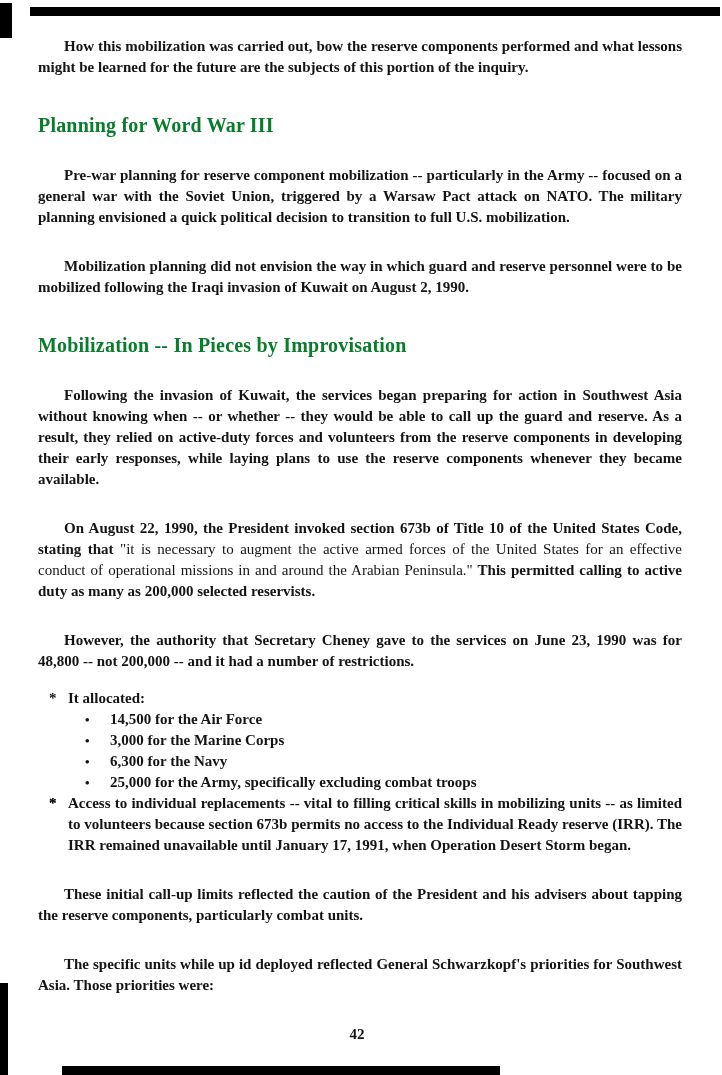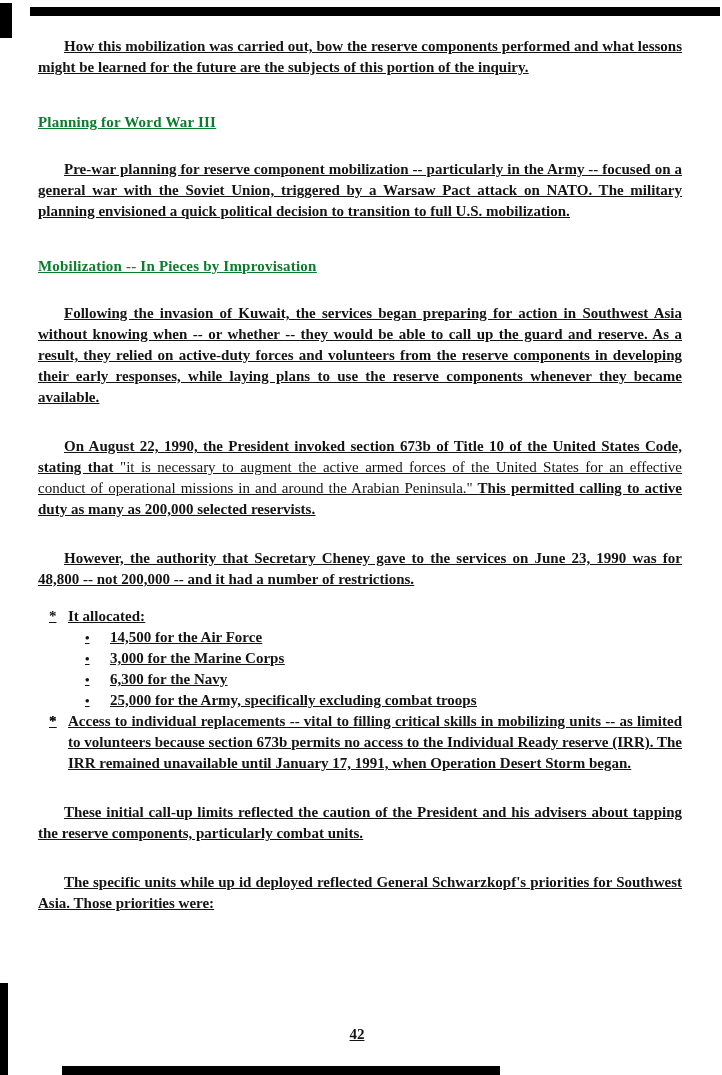--- a/index.html
+++ b/index.html
@@ -1,15 +1,15 @@
 <!DOCTYPE html>
 <html><head>
 <meta charset="utf-8">
 <style>
-  * { margin: 0; padding: 0; box-sizing: border-box; text-decoration: underline; }
+  * { margin: 0; padding: 0; box-sizing: border-box; }
   html, body { background: #ffffff; }
   .page {
     position: relative;
     width: 722px;
     height: 1075px;
     background: #ffffff;
     font-family: "Liberation Serif", serif;
     color: #141414;
     overflow: hidden;
   }
@@ -28,21 +28,21 @@
   p.body {
     font-size: 15px;
     font-weight: bold;
     line-height: 21px;
     text-align: justify;
     text-indent: 26px;
     margin-top: 28px;
   }
   p.body.first { margin-top: 0; }
   h2.green-head {
-    font-size: 15px;
+    font-size: 20px;
     font-weight: bold;
     color: #0a7d2c;
     margin-top: 36px;
     letter-spacing: 0.2px;
   }
   .quote-normal { font-weight: normal; }
 
   .restrictions { margin-top: 16px; }
   .li1, .li2 {
     position: relative;
@@ -77,20 +77,21 @@
   <div class="scan-mark mark-bottom-bar"></div>
 
   <div class="content">
 
     <p class="body first">How this mobilization was carried out, bow the reserve components performed and what lessons might be learned for the future are the subjects of this portion of the inquiry.</p>
 
     <h2 class="green-head">Planning for Word War III</h2>
 
     <p class="body">Pre-war planning for reserve component mobilization -- particularly in the Army -- focused on a general war with the Soviet Union, triggered by a Warsaw Pact attack on NATO. The military planning envisioned a quick political decision to transition to full U.S. mobilization.</p>
 
+    <p class="body">Mobilization planning did not envision the way in which guard and reserve personnel were to be mobilized following the Iraqi invasion of Kuwait on August 2, 1990.</p>
 
     <h2 class="green-head">Mobilization -- In Pieces by Improvisation</h2>
 
     <p class="body">Following the invasion of Kuwait, the services began preparing for action in Southwest Asia without knowing when -- or whether -- they would be able to call up the guard and reserve. As a result, they relied on active-duty forces and volunteers from the reserve components in developing their early responses, while laying plans to use the reserve components whenever they became available.</p>
 
     <p class="body"><span>On August 22, 1990, the President invoked section 673b of Title 10 of the United States Code, stating that </span><span class="quote-normal">"it is necessary to augment the active armed forces of the United States for an effective conduct of operational missions in and around the Arabian Peninsula."</span><span> This permitted calling to active duty as many as 200,000 selected reservists.</span></p>
 
     <p class="body">However, the authority that Secretary Cheney gave to the services on June 23, 1990 was for 48,800 -- not 200,000 -- and it had a number of restrictions.</p>
 
     <div class="restrictions">

